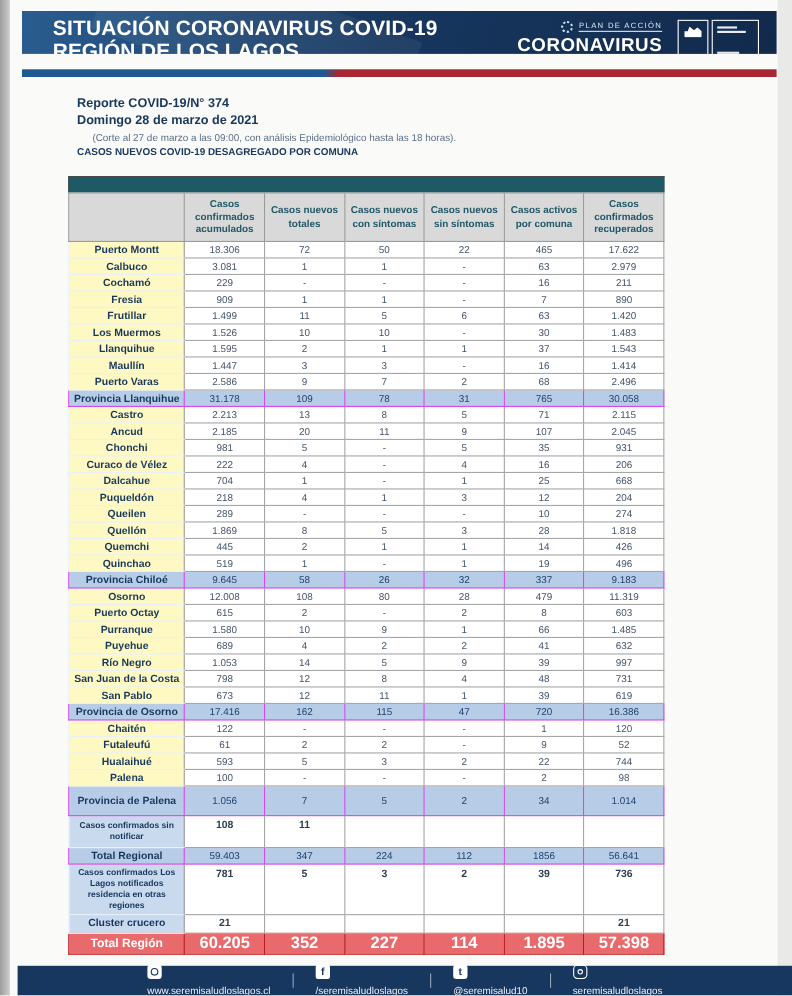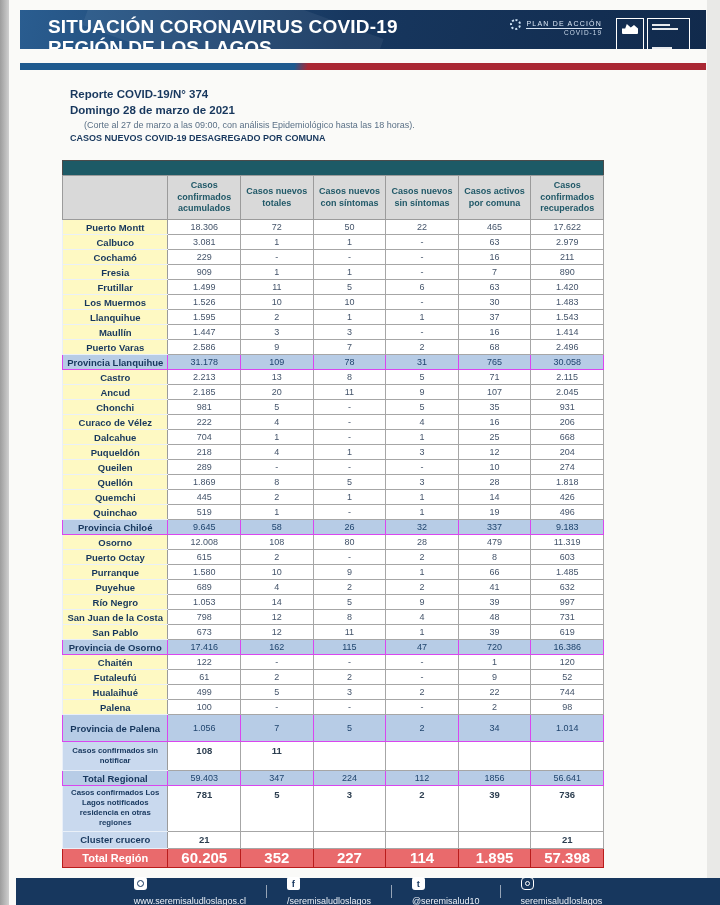--- a/index.html
+++ b/index.html
@@ -119,20 +119,21 @@
 <div class="banner">
   <div class="banner-title">
     <div class="t1">SITUACIÓN CORONAVIRUS COVID-19</div>
     <div class="t2">REGIÓN DE LOS LAGOS</div>
   </div>
   <div class="plan-logo">
     <div class="plan-top">
       <span class="virus-icon"></span>
       <span class="plan-small">PLAN DE ACCIÓN</span>
     </div>
+    <div class="plan-big">CORONAVIRUS</div>
     <div class="plan-covid">COVID-19</div>
   </div>
   <div class="gov-logo">
     <div class="gov-box emblem">
       <div class="gov-emblem-shape"></div>
     </div>
     <div class="gov-box textbox">
       <div class="gov-bar" style="top:5px; width:18px;"></div>
       <div class="gov-bar" style="top:9px; width:26px;"></div>
       <div class="gov-bar" style="top:28px; width:20px;"></div>
@@ -447,21 +448,21 @@
           <td class="label">Futaleufú</td>
           <td class="value">61</td>
           <td class="value">2</td>
           <td class="value">2</td>
           <td class="value">-</td>
           <td class="value">9</td>
           <td class="value">52</td>
         </tr>
         <tr class="row-comuna">
           <td class="label">Hualaihué</td>
-          <td class="value">499</td>
+          <td class="value">593</td>
           <td class="value">5</td>
           <td class="value">3</td>
           <td class="value">2</td>
           <td class="value">22</td>
           <td class="value">744</td>
         </tr>
         <tr class="row-comuna">
           <td class="label">Palena</td>
           <td class="value">100</td>
           <td class="value">-</td>

